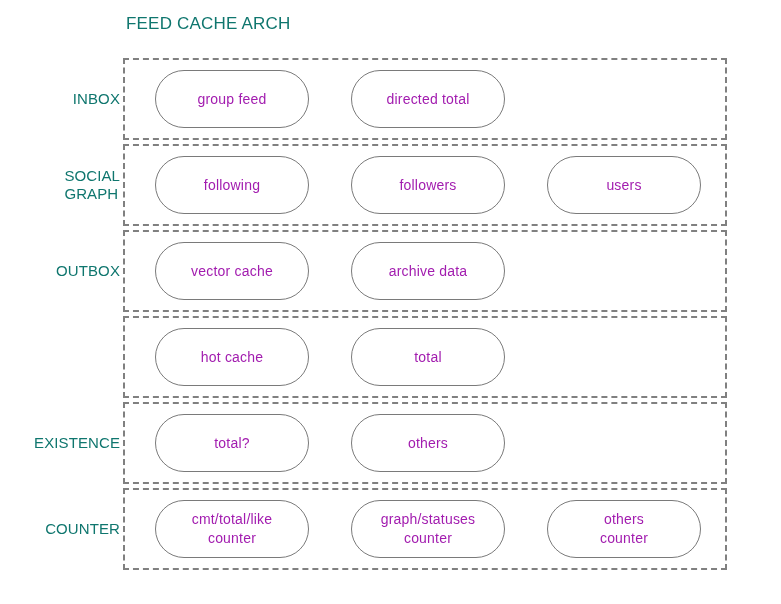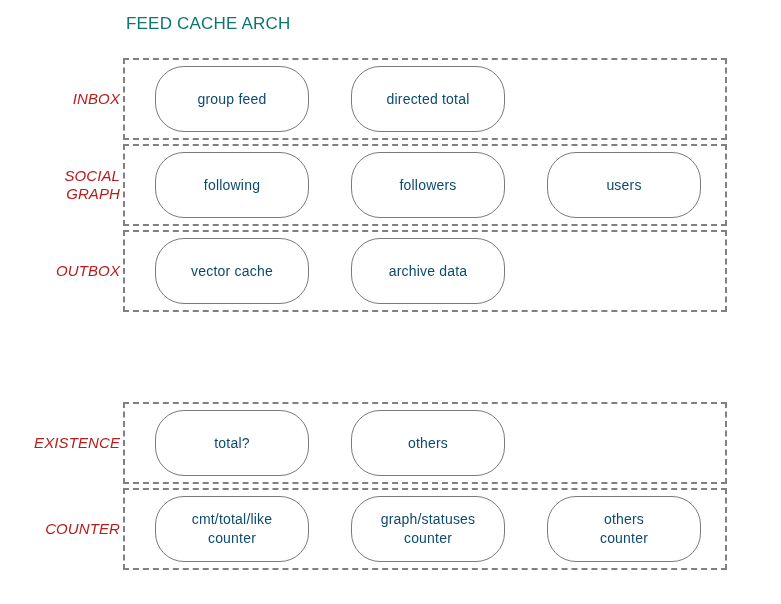--- a/index.html
+++ b/index.html
@@ -49,27 +49,26 @@
 
   .row-label {
     position: absolute;
     left: 0;
     top: 0;
     width: 120px;
     height: 82px;
     display: flex;
     align-items: center;
     justify-content: flex-end;
-    text-align: right;
+    text-align: left;
     font-size: 15px;
     line-height: 18px;
-    color: #b91c1c;
+    color: #0f766e;
     letter-spacing: 0.1px;
     white-space: pre-line;
-    font-style: italic;
   }
 
   .row-box {
     position: absolute;
     left: 123px;
     top: 0;
     right: 54px;
     height: 82px;
     border: 2px dashed #808080;
     box-sizing: border-box;
@@ -83,31 +82,31 @@
     height: 100%;
     width: 100%;
     display: flex;
     align-items: center;
     padding-left: 30px;
     box-sizing: border-box;
   }
 
   .pill {
     width: 154px;
-    height: 66px;
+    height: 58px;
     flex: 0 0 154px;
     border: 1.6px solid #7a7a7a;
     border-radius: 29px;
     background: #ffffff;
     box-sizing: border-box;
     display: flex;
     align-items: center;
     justify-content: center;
     text-align: center;
-    color: #0c4a6e;
+    color: #a21caf;
     font-size: 14px;
     line-height: 19px;
     letter-spacing: 0.2px;
     margin-right: 42px;
     white-space: pre-line;
     font-family: "Liberation Sans", sans-serif;
   }
 </style>
 </head>
 <body>
@@ -140,20 +139,26 @@
       <div class="row">
         <div class="row-label">OUTBOX</div>
         <div class="row-box">
           <div class="pill-strip">
             <div class="pill">vector cache</div>
             <div class="pill">archive data</div>
           </div>
         </div>
       </div>
       <div class="row">
+        <div class="row-box">
+          <div class="pill-strip">
+            <div class="pill">hot cache</div>
+            <div class="pill">total</div>
+          </div>
+        </div>
       </div>
       <div class="row">
         <div class="row-label">EXISTENCE</div>
         <div class="row-box">
           <div class="pill-strip">
             <div class="pill">total?</div>
             <div class="pill">others</div>
           </div>
         </div>
       </div>

